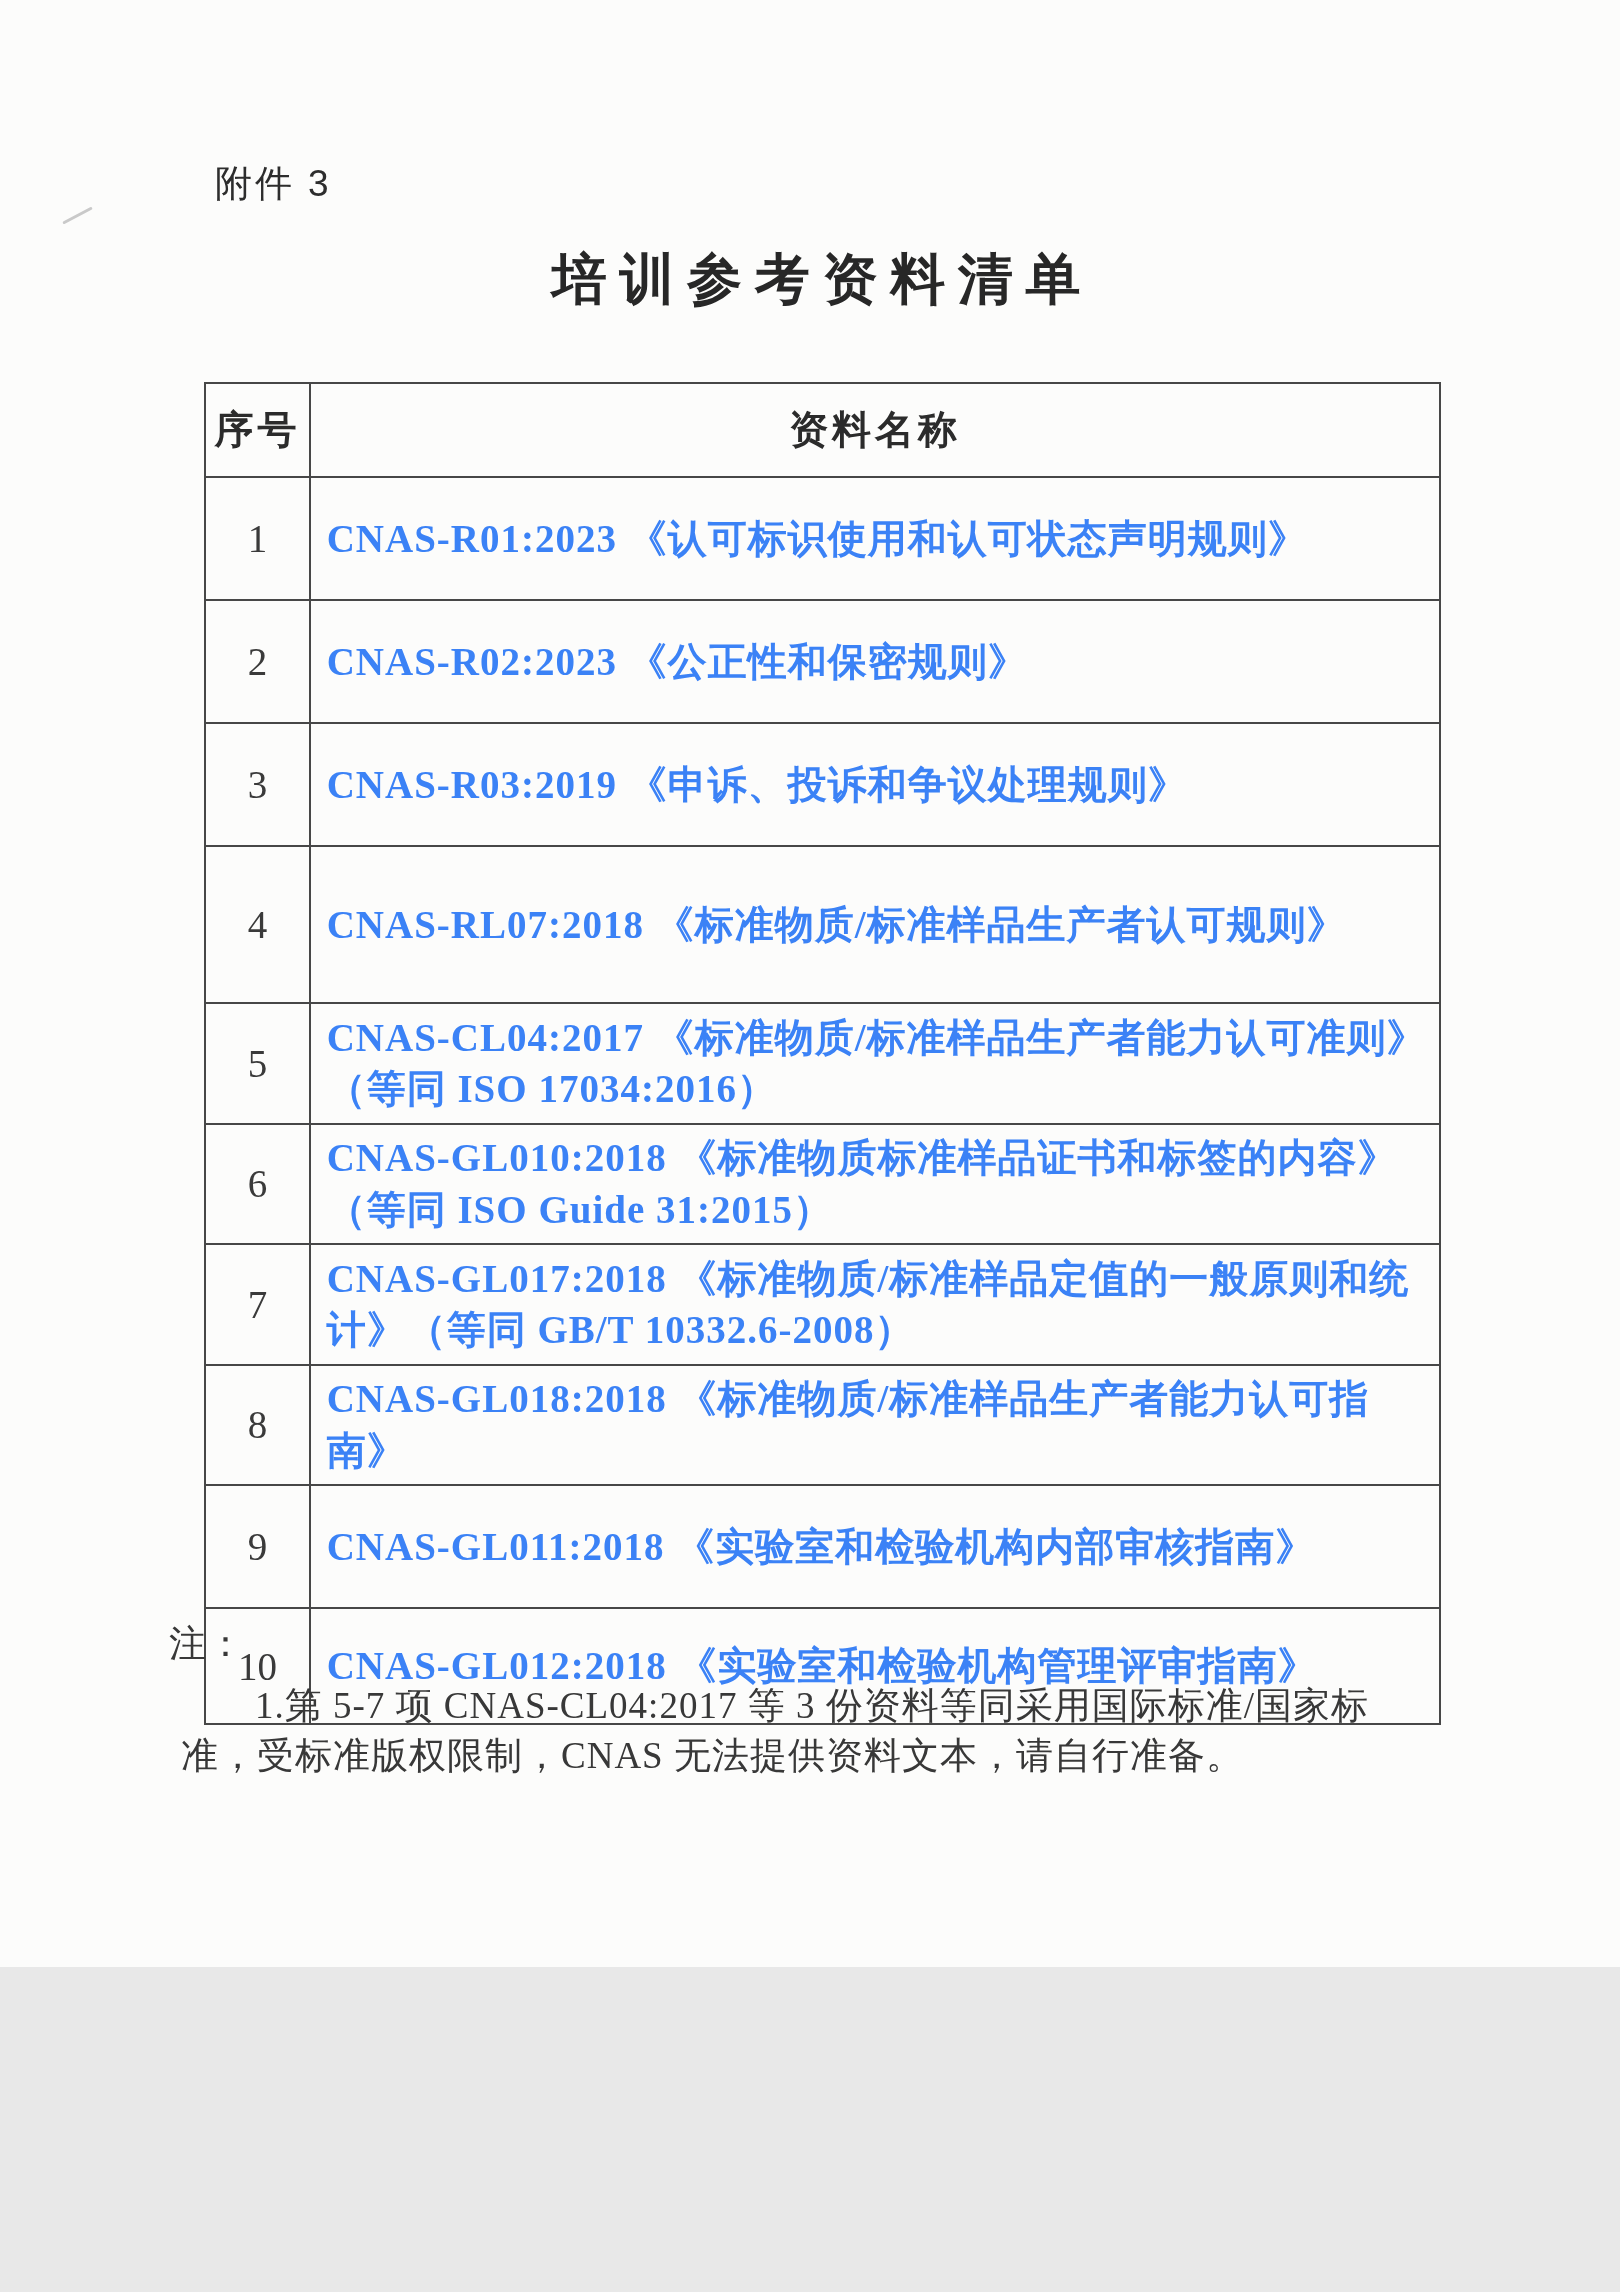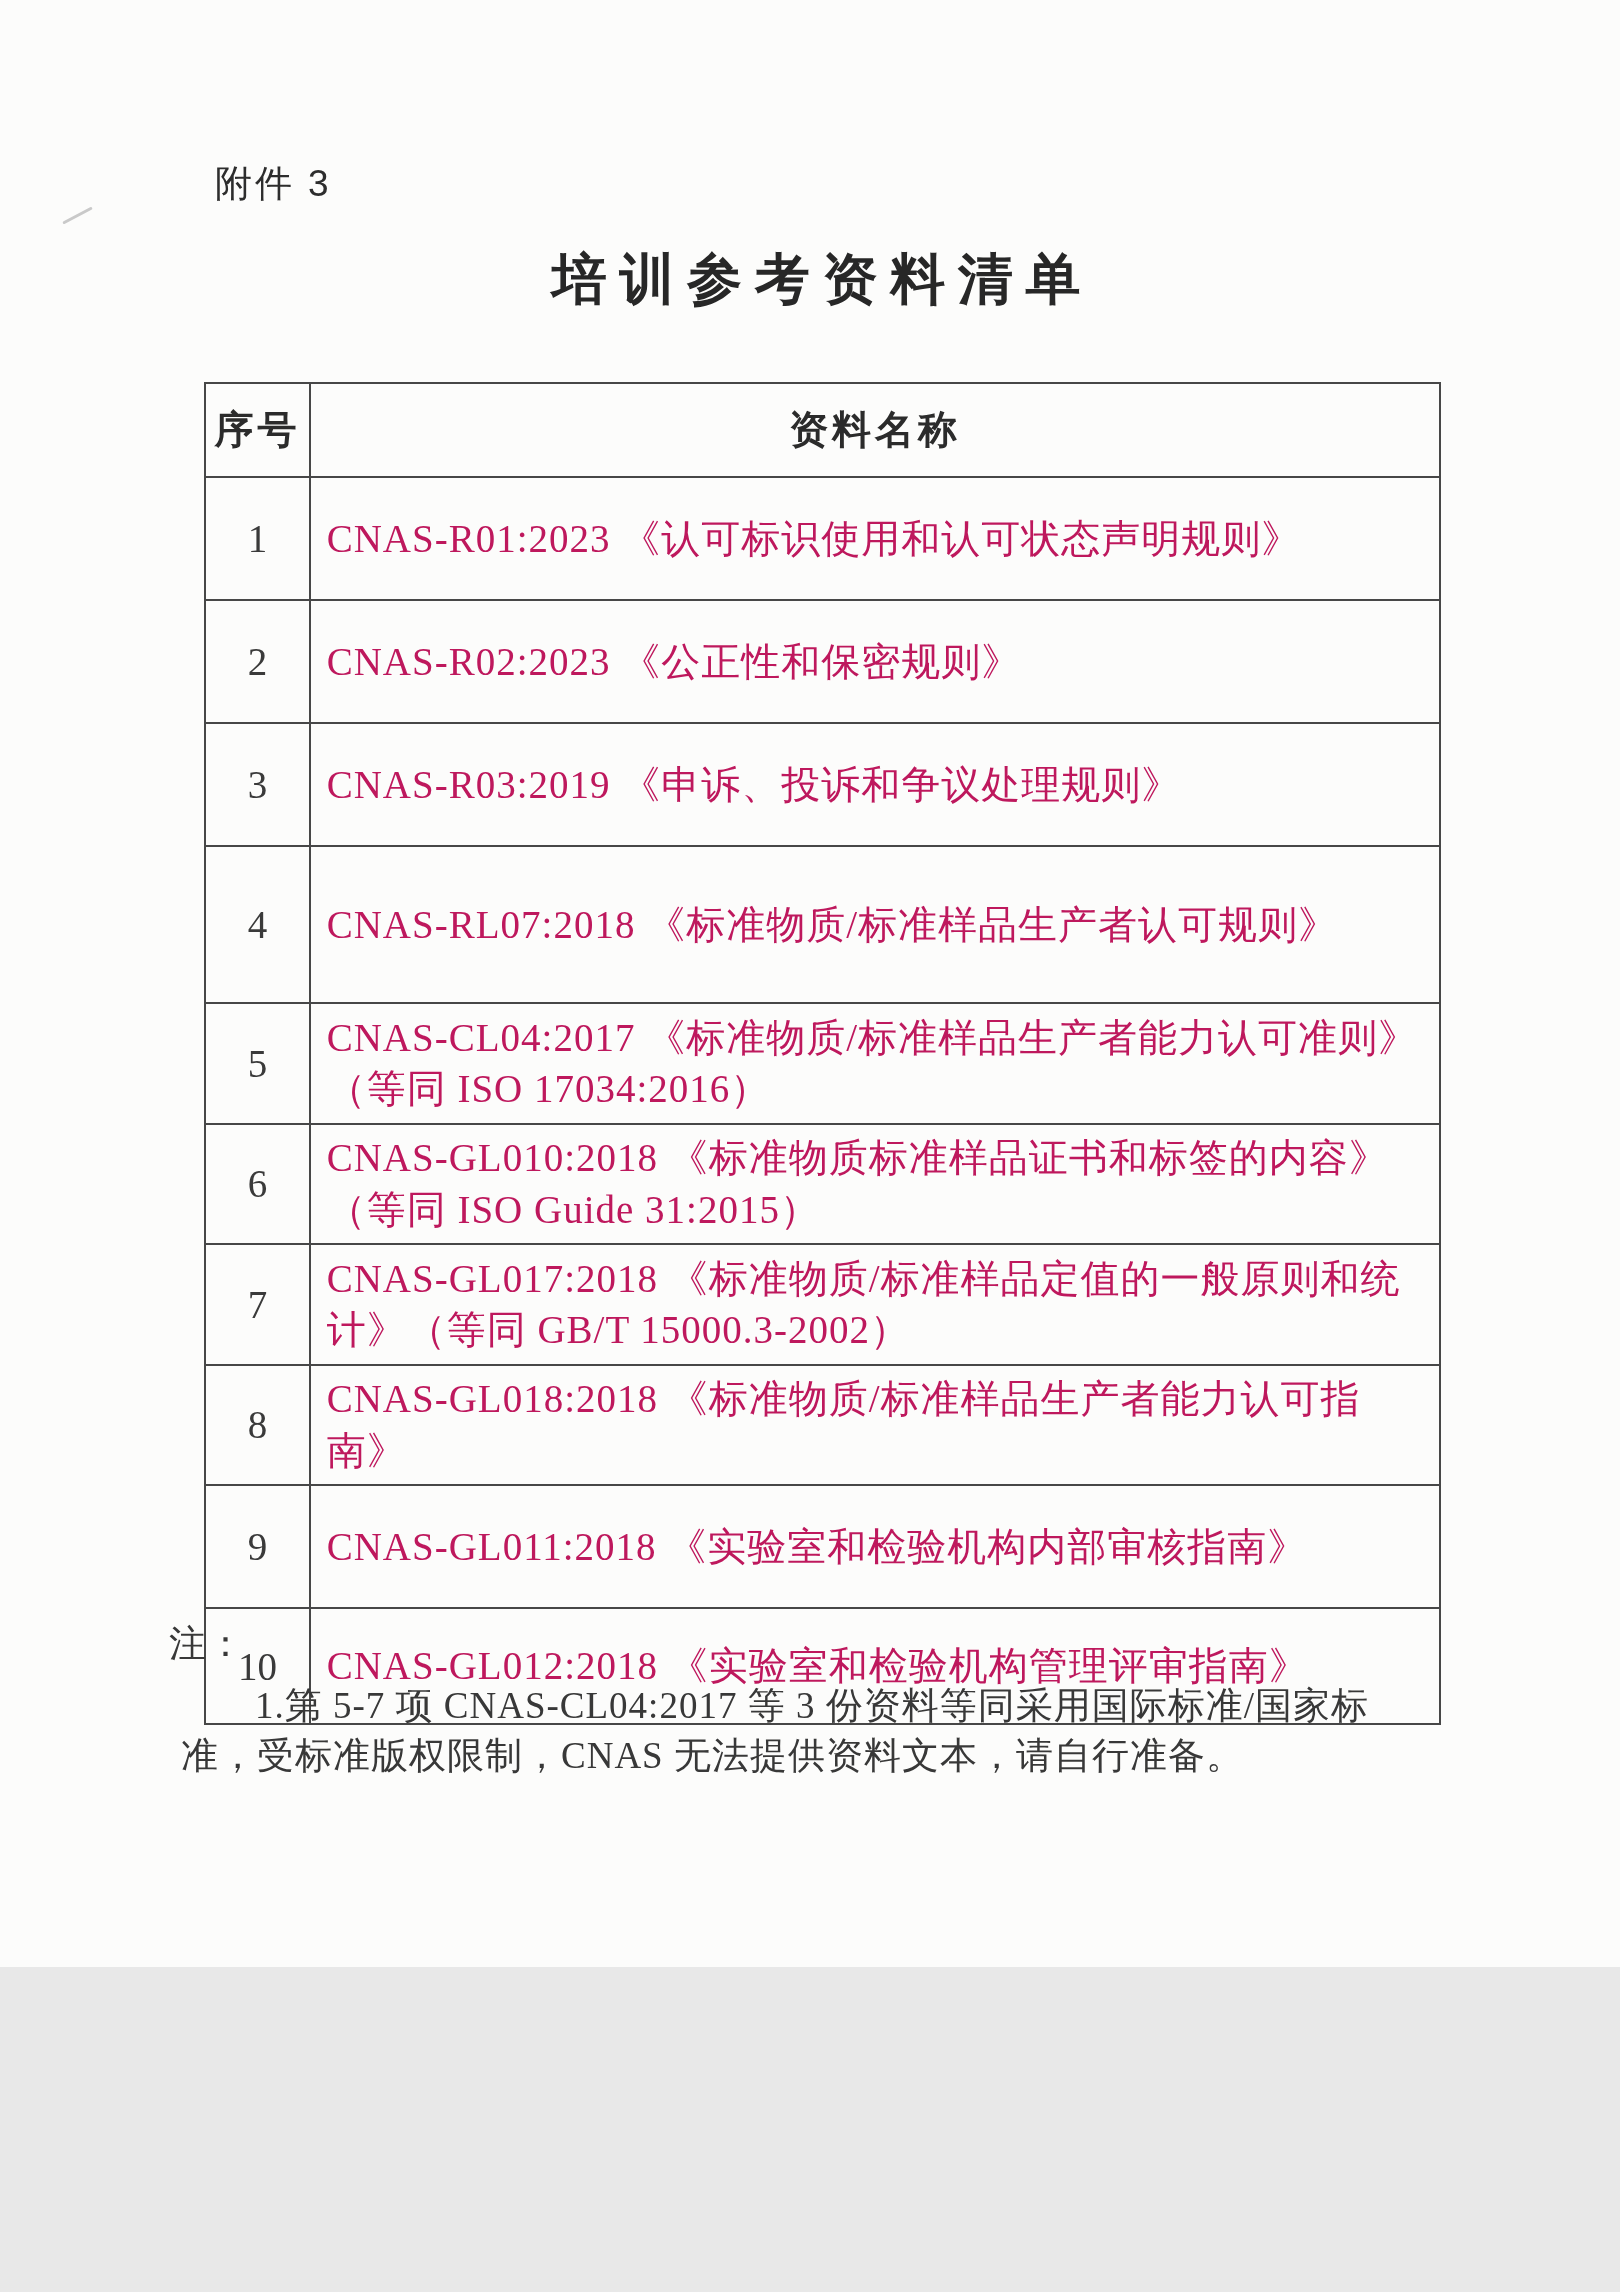--- a/index.html
+++ b/index.html
@@ -74,22 +74,23 @@
   .cell-no {
     text-align: center;
     font-size: 39px;
     color: #3a3a3a;
   }
   .cell-name {
     padding: 7.8px 9.8px 7.8px 15.7px;
     font-size: 39px;
     line-height: 1.32;
     letter-spacing: 1px;
-    color: #be185d;
+    color: #3b82f6;
     text-align: left;
+    font-weight: bold;
   }
   tr.h-single  { height: 123px; }
   tr.h-double4 { height: 157px; }
   tr.h-double  { height: 115px; }
   tr.h-last    { height: 116px; }
   .notes {
     position: absolute;
     left: 169px;
     top: 1619px;
     width: 1286px;
@@ -151,21 +152,21 @@
       <tr class="h-double">
         <td class="cell-no">5</td>
         <td class="cell-name">CNAS-CL04:2017 《标准物质/标准样品生产者能力认可准则》（等同 ISO 17034:2016）</td>
       </tr>
       <tr class="h-double">
         <td class="cell-no">6</td>
         <td class="cell-name">CNAS-GL010:2018 《标准物质标准样品证书和标签的内容》（等同 ISO Guide 31:2015）</td>
       </tr>
       <tr class="h-double">
         <td class="cell-no">7</td>
-        <td class="cell-name">CNAS-GL017:2018 《标准物质/标准样品定值的一般原则和统计》（等同 GB/T 15000.3-2002）</td>
+        <td class="cell-name">CNAS-GL017:2018 《标准物质/标准样品定值的一般原则和统计》（等同 GB/T 10332.6-2008）</td>
       </tr>
       <tr class="h-double">
         <td class="cell-no">8</td>
         <td class="cell-name">CNAS-GL018:2018 《标准物质/标准样品生产者能力认可指南》</td>
       </tr>
       <tr class="h-single">
         <td class="cell-no">9</td>
         <td class="cell-name">CNAS-GL011:2018 《实验室和检验机构内部审核指南》</td>
       </tr>
       <tr class="h-last">

